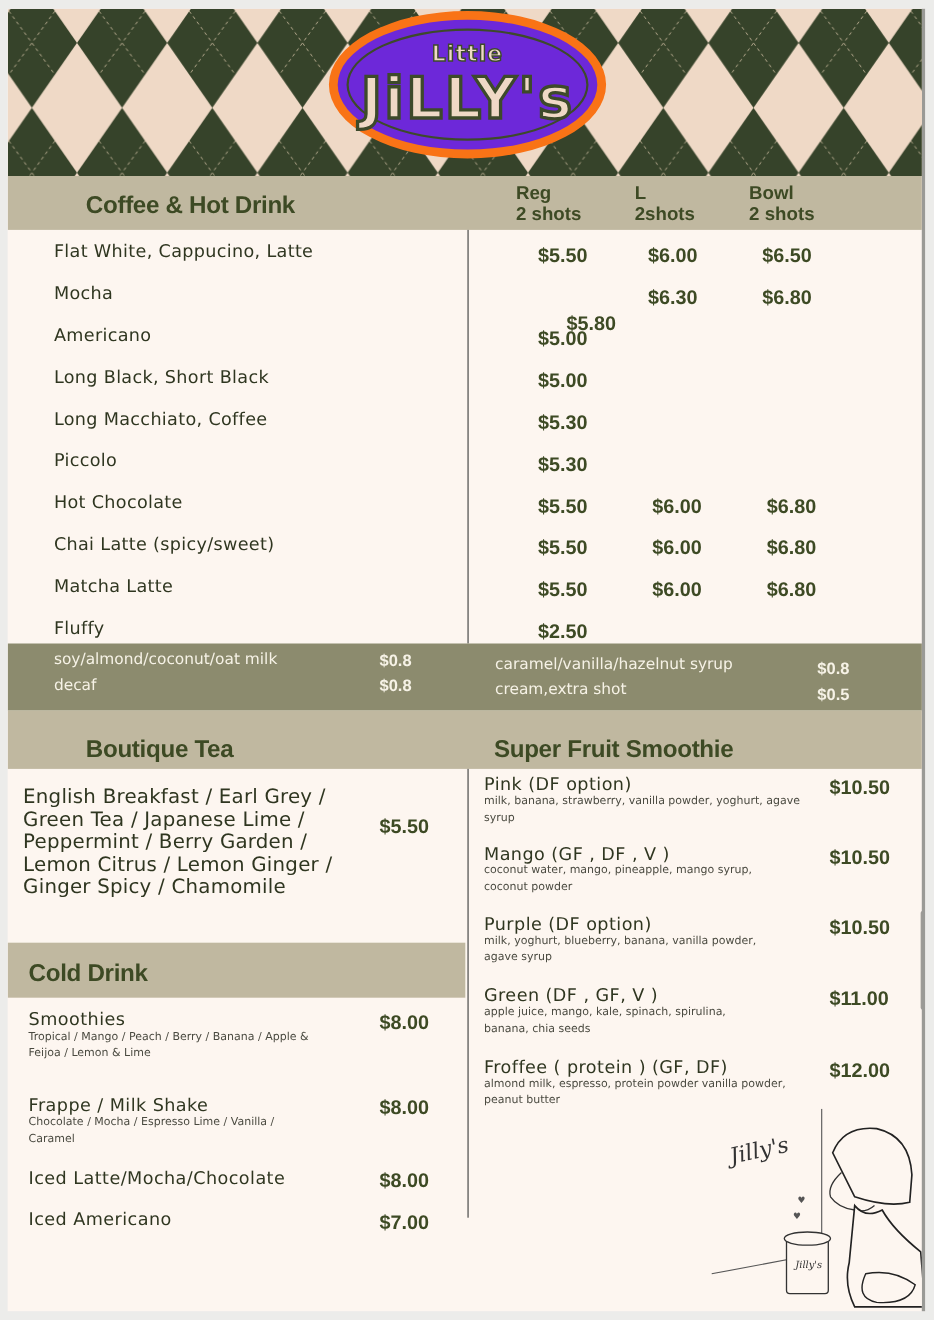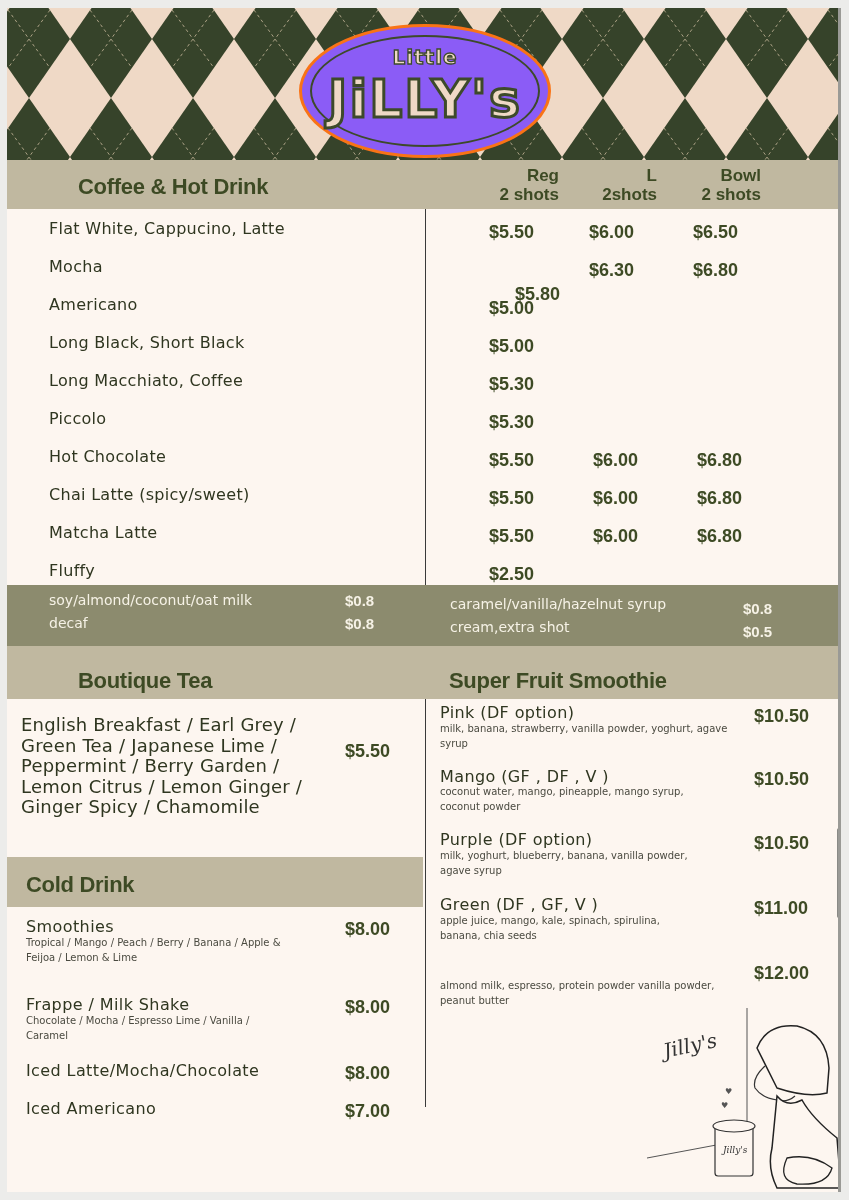--- a/index.html
+++ b/index.html
@@ -1,27 +1,27 @@
 <!DOCTYPE html>
 <html><head>
 <meta charset="utf-8">
 <style>
   *{box-sizing:border-box;margin:0;padding:0;}
   body{width:849px;height:1200px;background:#ececea;font-family:"DejaVu Sans",sans-serif;position:relative;overflow:hidden;}
   .page{position:absolute;left:7px;top:8px;width:834px;height:1184px;background:#fdf6f0;overflow:hidden;border-right:3px solid #9a9a96;}
   .header{position:absolute;left:0;top:0;width:834px;height:152px;background:#efd9c6;overflow:hidden;}
   .argyle{position:absolute;inset:0;}
-  .logo{position:absolute;left:292px;top:16px;width:252px;height:134px;border-radius:50%;background:#8b5cf6;border:3px solid #f97316;}
+  .logo{position:absolute;left:292px;top:2px;width:252px;height:134px;border-radius:50%;background:#6d28d9;border:8px solid #f97316;}
   .logo-inner{position:absolute;left:8px;top:8px;right:8px;bottom:8px;border-radius:50%;border:2px solid #3d4a2a;}
   .logo-little{position:absolute;left:0;right:0;top:18px;text-align:center;font-family:"DejaVu Sans",sans-serif;font-weight:bold;font-size:20px;color:#efd9c6;-webkit-text-stroke:1.3px #3d4a2a;letter-spacing:1px;}
   .logo-main{position:absolute;left:0;right:0;top:44px;text-align:center;font-family:"DejaVu Sans",sans-serif;font-weight:bold;font-size:52px;color:#efd9c6;-webkit-text-stroke:3px #3d4a2a;letter-spacing:2px;line-height:56px;}
   .band{position:absolute;left:0;width:834px;background:#c0b8a0;}
   .band-dark{position:absolute;left:0;width:834px;background:#8c8b6e;}
   .h2{position:absolute;font-family:"Liberation Sans",sans-serif;font-weight:bold;color:#3d4a24;font-size:22px;letter-spacing:-0.3px;}
-  .colh{position:absolute;text-align:right;font-family:"Liberation Sans",sans-serif;font-weight:bold;color:#3d4a24;font-size:17px;line-height:19px;}
+  .colh{position:absolute;text-align:left;font-family:"Liberation Sans",sans-serif;font-weight:bold;color:#3d4a24;font-size:17px;line-height:19px;}
   .vline{position:absolute;width:1px;background:#3a3a3a;}
   .item{position:absolute;font-family:"DejaVu Sans",sans-serif;font-size:16px;color:#2f3620;letter-spacing:0.3px;}
   .price{position:absolute;font-family:"Liberation Sans",sans-serif;font-weight:bold;font-size:18px;color:#3d4a24;}
   .addon{position:absolute;font-family:"DejaVu Sans",sans-serif;font-size:14px;color:#f6f2e6;}
   .addon-p{position:absolute;font-family:"Liberation Sans",sans-serif;font-weight:bold;font-size:15px;color:#f6f2e6;}
   .tea{position:absolute;left:14px;top:707px;width:310px;font-family:"DejaVu Sans",sans-serif;font-size:18px;line-height:20.5px;color:#2f3620;letter-spacing:0.2px;}
   .iname{position:absolute;font-family:"DejaVu Sans",sans-serif;font-size:16px;color:#2f3620;letter-spacing:0.4px;}
   .idesc{position:absolute;font-family:"DejaVu Sans",sans-serif;font-size:10px;line-height:14.5px;color:#4a4a40;}
   .scroll{position:absolute;left:830px;top:820px;width:4px;height:90px;background:#8a8a86;border-radius:2px;}
   .illus{position:absolute;left:630px;top:1000px;width:204px;height:184px;}
@@ -152,20 +152,21 @@
   <div class="price" style="left:747px;top:761px;">$10.50</div>
 
   <div class="iname" style="left:433px;top:822px;text-align:center;">Purple  (DF option)</div>
   <div class="idesc" style="left:433px;top:841px;width:260px;">milk, yoghurt, blueberry, banana, vanilla powder, agave syrup</div>
   <div class="price" style="left:747px;top:825px;">$10.50</div>
 
   <div class="iname" style="left:433px;top:887px;">Green  (DF , GF, V )</div>
   <div class="idesc" style="left:433px;top:906px;width:260px;">apple juice, mango, kale, spinach, spirulina, banana, chia seeds</div>
   <div class="price" style="left:747px;top:890px;">$11.00</div>
 
+  <div class="iname" style="left:433px;top:952px;">Froffee ( protein )  (GF, DF)</div>
   <div class="idesc" style="left:433px;top:971px;width:300px;">almond milk, espresso, protein powder vanilla powder, peanut butter</div>
   <div class="price" style="left:747px;top:955px;">$12.00</div>
 
   <div class="scroll"></div>
 
   <svg class="illus" viewBox="0 0 204 184">
     <line x1="110" y1="0" x2="110" y2="130" stroke="#555" stroke-width="1"></line>
     <line x1="10" y1="150" x2="90" y2="135" stroke="#555" stroke-width="1"></line>
     <text x="28" y="50" font-family="DejaVu Serif, serif" font-style="italic" font-size="20" fill="#333" transform="rotate(-12 28 50)">Jilly's</text>
     <path d="M120 40 Q130 15 160 18 Q190 25 192 60 L190 85 Q170 90 140 80 Z" fill="#fdf6f0" stroke="#222" stroke-width="1.5"></path>

